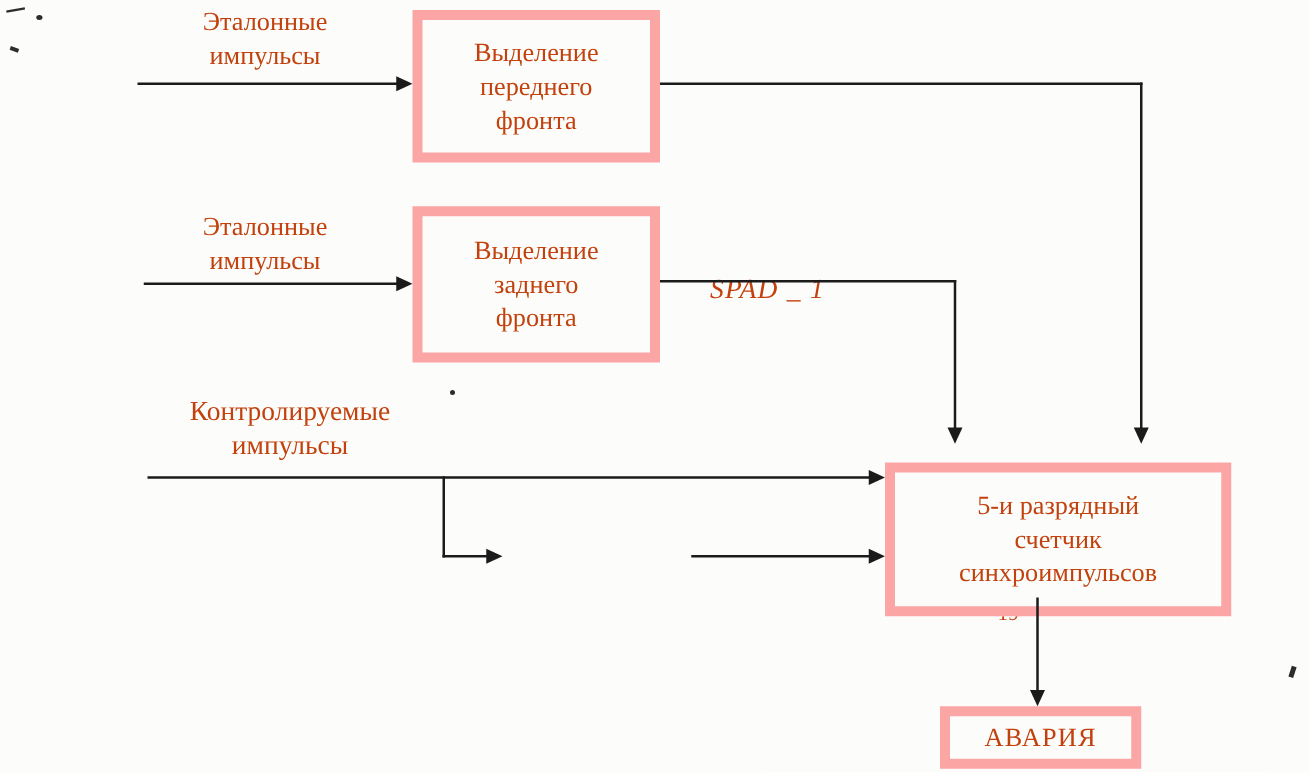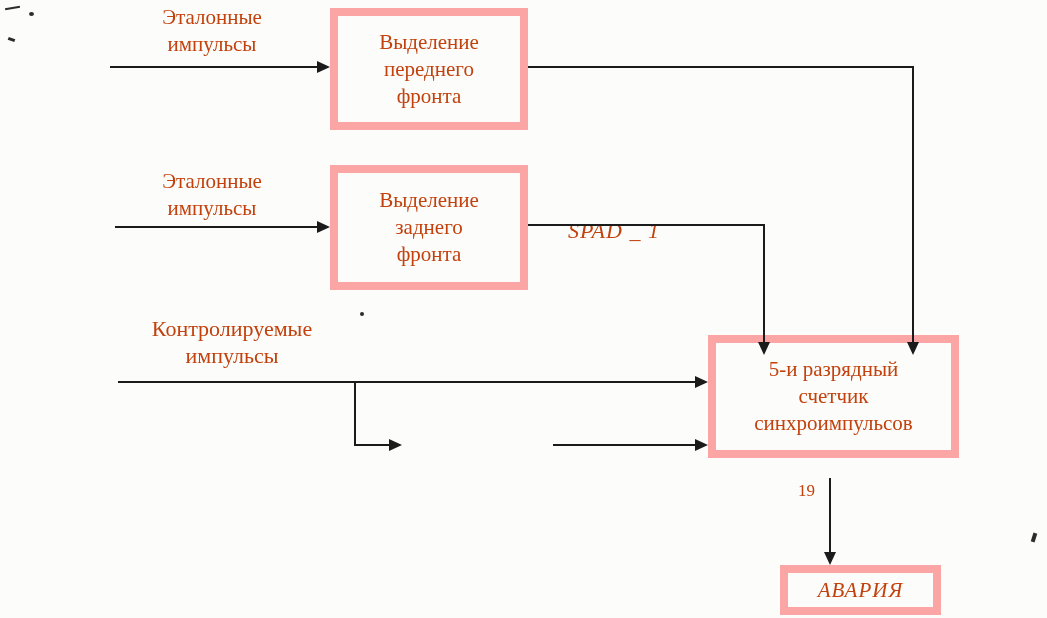--- a/index.html
+++ b/index.html
@@ -34,21 +34,21 @@
     letter-spacing:1px;
   }
   .hline{position:absolute;height:2px;background:#1b1b1b;}
   .vline{position:absolute;width:2px;background:#1b1b1b;}
   .arr-r{position:absolute;width:0;height:0;
     border-top:6px solid transparent;border-bottom:6px solid transparent;
     border-left:13px solid #1b1b1b;}
   .arr-d{position:absolute;width:0;height:0;
     border-left:6px solid transparent;border-right:6px solid transparent;
     border-top:13px solid #1b1b1b;}
-  .italic{font-style:italic;margin-left:28px;}
+  .italic{}
   .artifact{position:absolute;background:#2c2c2c;}
   .num{position:absolute;font-size:17px;}
 </style>
 </head>
 <body>
 
 <div id="canvas">
 
   <div class="artifact" style="left:5px;top:7px;width:15px;height:2px;transform:rotate(-10deg);"></div>
   <div class="artifact" style="left:29px;top:12px;width:5px;height:4px;border-radius:50%;"></div>
@@ -78,21 +78,21 @@
 фронта</span>
   </div>
 
   <div class="box" style="left:330px;top:165px;width:198px;height:125px;">
     <span class="lbl" style="position:static;">Выделение
 заднего
 фронта</span>
   </div>
 
 
-  <div class="box" style="left:708px;top:335px;width:251px;height:123px;">
+  <div class="box" style="left:708px;top:370px;width:277px;height:123px;">
     <span class="lbl" style="position:static;">5-и разрядный
 счетчик
 синхроимпульсов</span>
   </div>
 
   <div class="box italic" style="left:752px;top:565px;width:161px;height:50px;font-size:22px;letter-spacing:1px;">
     <span class="lbl" style="position:static;">АВАРИЯ</span>
   </div>
 
   <div class="hline" style="left:110px;top:66px;width:210px;"></div>

